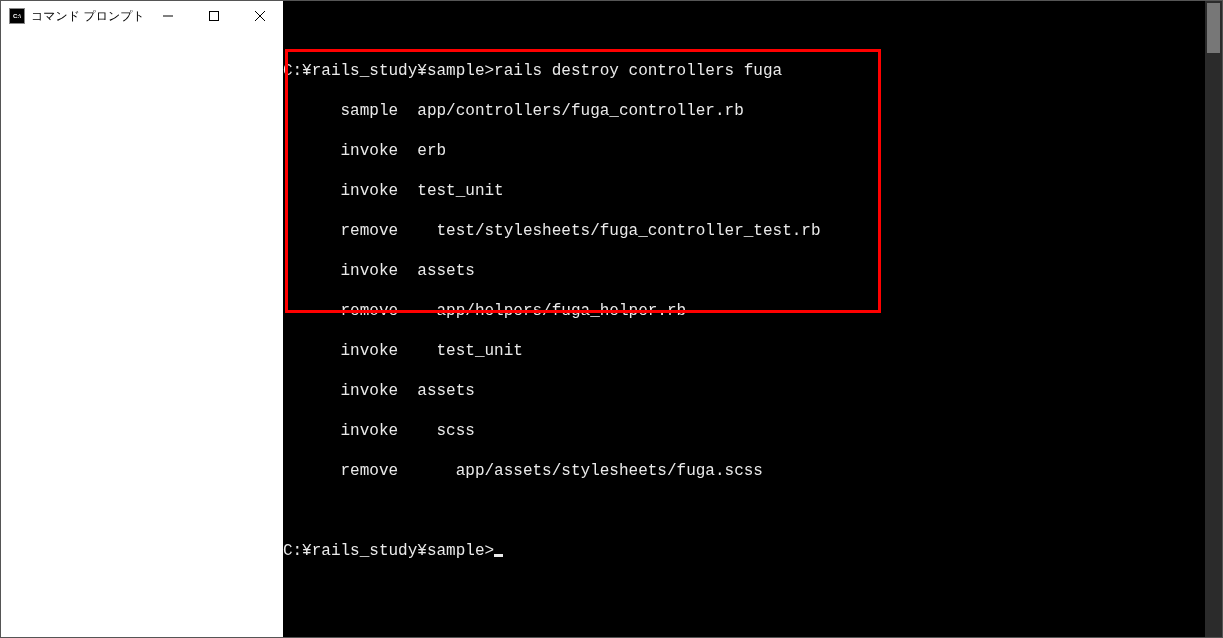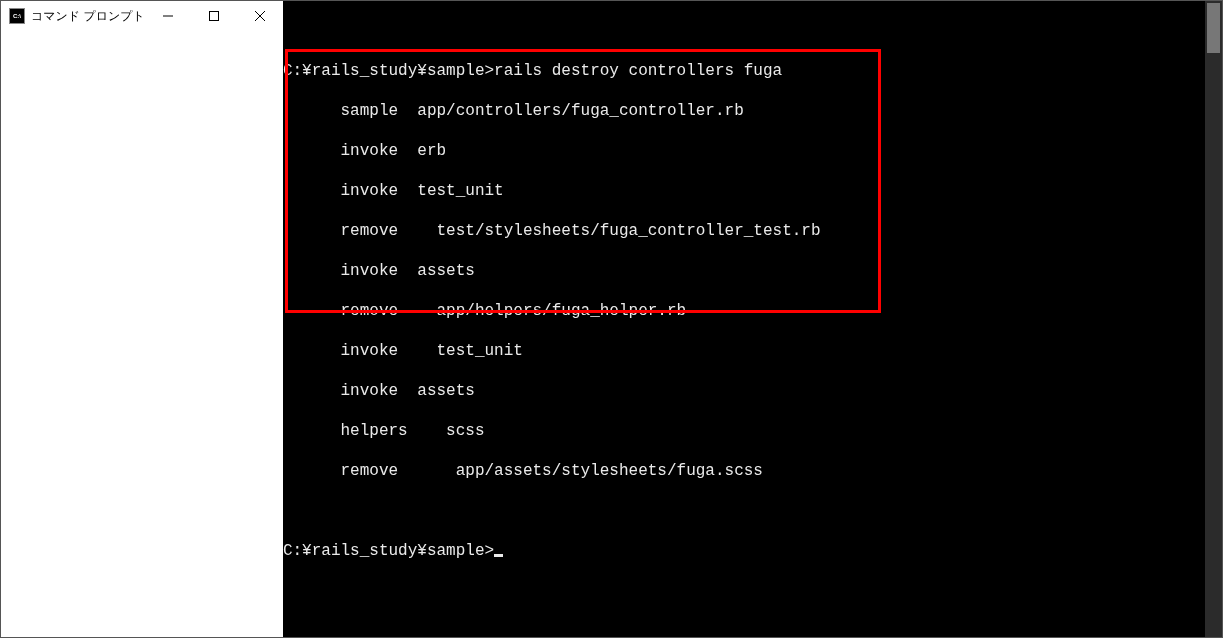--- a/index.html
+++ b/index.html
@@ -104,21 +104,21 @@
 <div class="blank"></div>
 <div><span>C:¥rails_study¥sample&gt;</span><span>rails destroy controllers fuga</span></div>
 <div>      sample  app/controllers/fuga_controller.rb</div>
 <div>      invoke  erb</div>
 <div>      invoke  test_unit</div>
 <div>      remove    test/stylesheets/fuga_controller_test.rb</div>
 <div>      invoke  assets</div>
 <div>      remove    app/helpers/fuga_helper.rb</div>
 <div>      invoke    test_unit</div>
 <div>      invoke  assets</div>
-<div>      helpers    scss</div>
+<div>      invoke    scss</div>
 <div>      remove      app/assets/stylesheets/fuga.scss</div>
 <div class="blank"></div>
 <div><span>C:¥rails_study¥sample&gt;</span><span class="cursor"></span></div>
     </div>
 
     <div class="highlight-box"></div>
 
     <div class="scrollbar">
       <div class="thumb"></div>
     </div>

